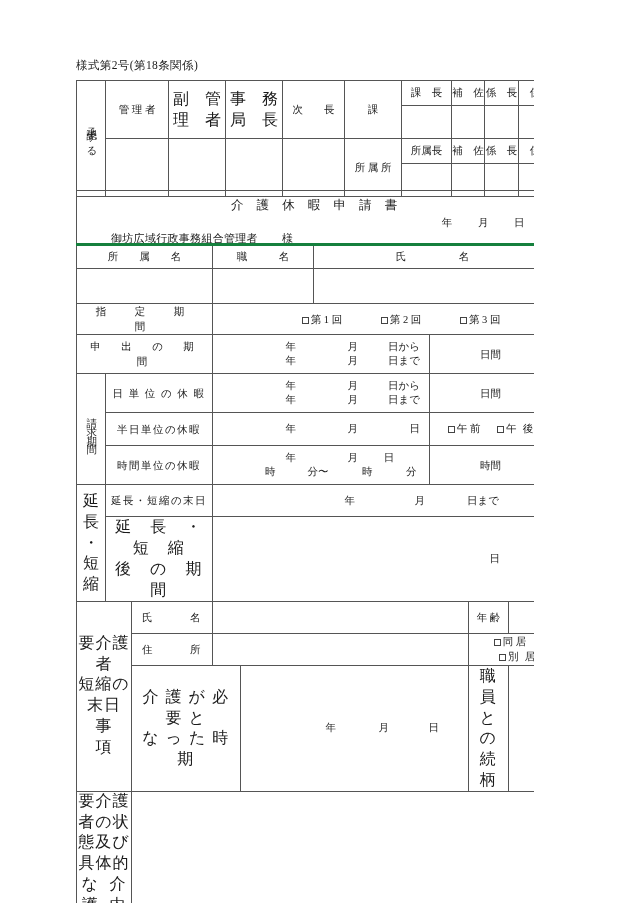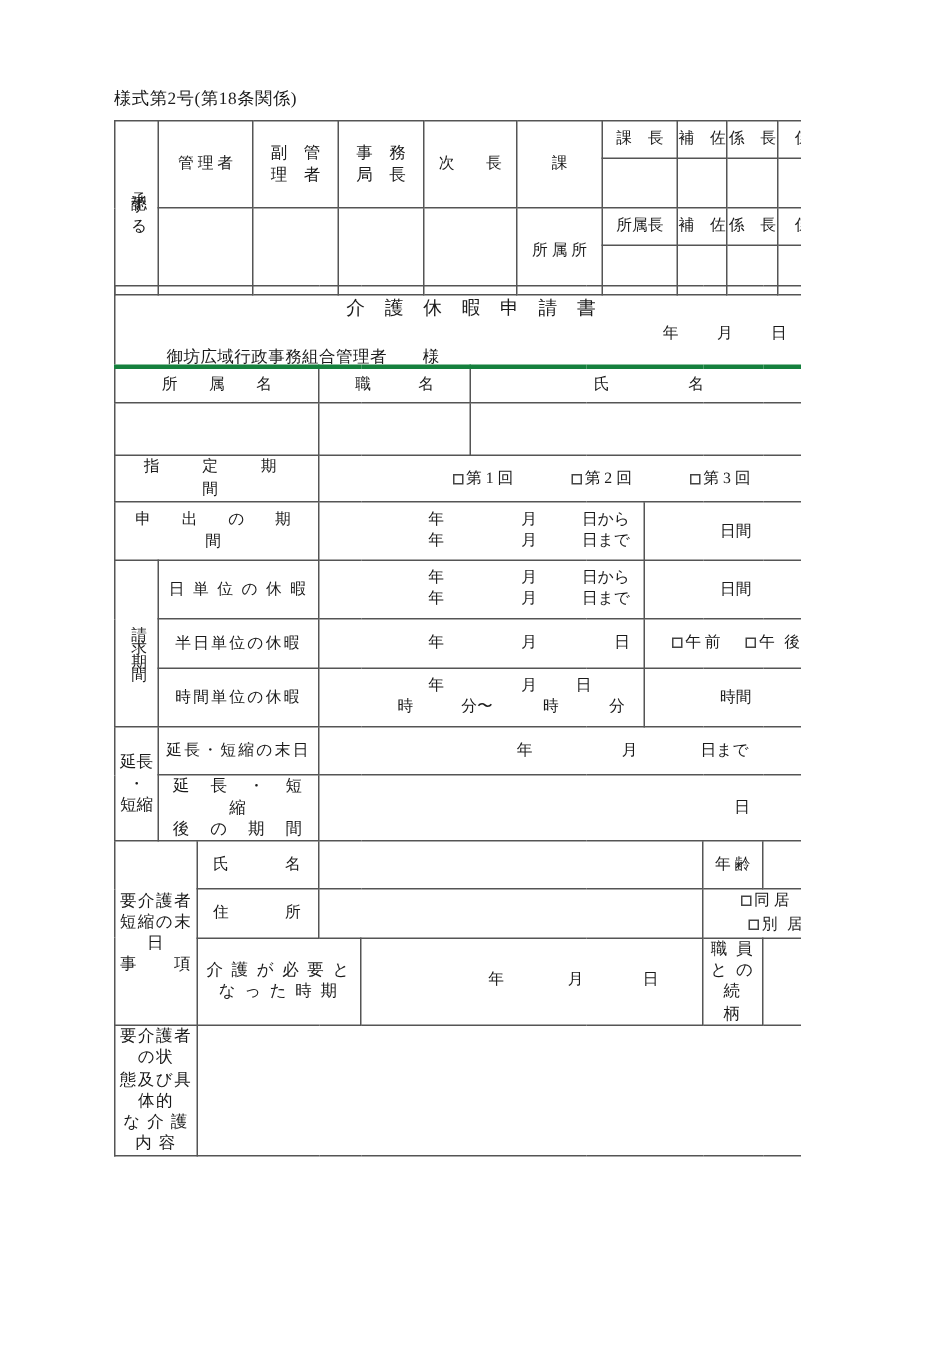--- a/index.html
+++ b/index.html
@@ -62,21 +62,21 @@
     text-orientation: upright;
     letter-spacing: 2.5px;
     margin: 0 auto;
     line-height: 1;
     font-size: 10.5px;
     display: inline-block;
   }
   .two-line {
     display: block;
     line-height: 1.3;
-    font-size: 11px;
+    font-size: 16px;
   }
   .right-pad { text-align: right; padding-right: 6px; }
 
   
   #main-form {
     left: 76px;
     top: 190px;
     width: 475px;
   }
   #main-form td {
@@ -149,20 +149,21 @@
   }
   .date-line i { font-style: normal; display: inline-block; }
   .w-yy { width: 74px; text-align: right; }
   .w-mm { width: 62px; text-align: right; }
   .w-dd { width: 62px; text-align: right; }
   .w-dd2 { width: 62px; text-align: right; }
 
   .tall-label {
     line-height: 1.75;
     letter-spacing: 1px;
+    font-family: Liberation Mono, monospace;
   }
   .free-box { height: 140px; }
 </style>
 </head>
 <body>
 
 <div class="page">
 
   <div class="form-no">様式第2号(第18条関係)</div>
 

